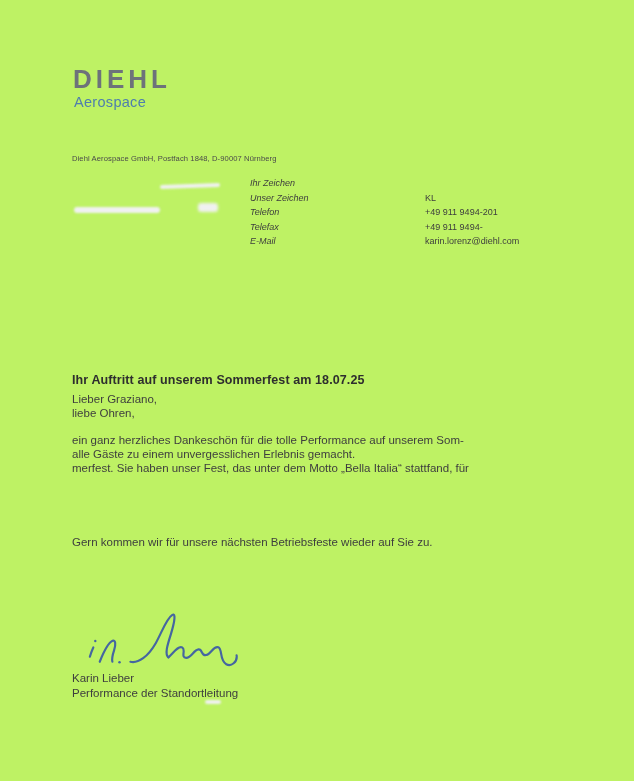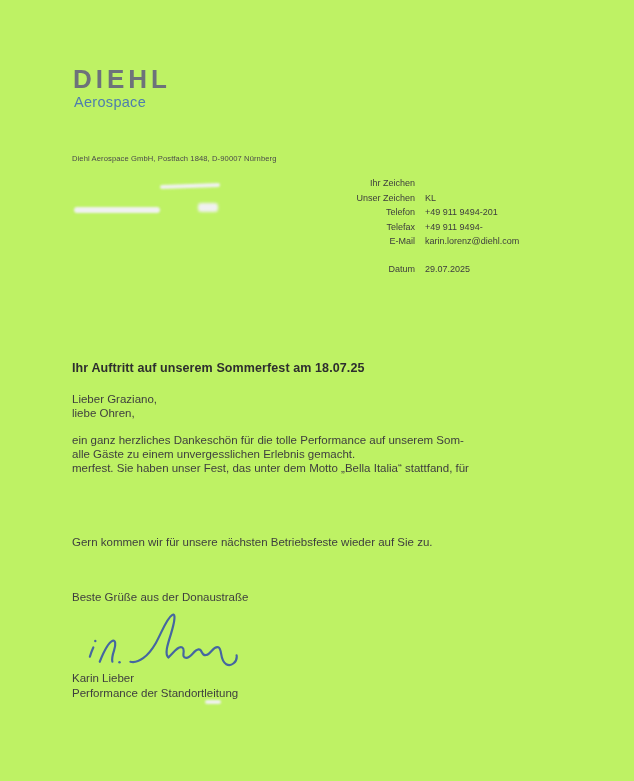--- a/index.html
+++ b/index.html
@@ -44,27 +44,27 @@
   .smudge-2 { left: 74px; top: 207px; width: 86px; height: 6px; filter: blur(1.2px); }
   .smudge-3 { left: 198px; top: 203px; width: 20px; height: 9px; filter: blur(1.5px); }
   .smudge-4 { left: 205px; top: 700px; width: 16px; height: 4px; filter: blur(1px); }
 
   
   .info-block {
     left: 250px; top: 176px; width: 350px;
     font-size: 9px; color: #3d3d3d;
   }
   .info-row { display: flex; height: 14.5px; align-items: center; }
-  .info-label { width: 165px; text-align: right; flex: 0 0 165px; }
+  .info-label { width: 165px; flex: 0 0 165px; font-style: italic; }
   .info-value { margin-left: 10px; white-space: nowrap; }
   .date-row { margin-top: 13px; }
 
   
   .subject {
-    left: 72px; top: 361px;
+    left: 72px; top: 373px;
     font-size: 12.5px; font-weight: 700;
     color: #2e2e2e;
     letter-spacing: 0.1px;
   }
 
   
   .bodyblock { left: 72px; font-size: 11.5px; line-height: 14px; color: #3e3e3e; }
   .bodyblock .line { white-space: nowrap; }
   .salutation { top: 392px; }
   .para-1 { top: 433px; }
@@ -106,45 +106,40 @@
       <span class="info-value">+49 911 9494-201</span>
     </div>
     <div class="info-row">
       <span class="info-label">Telefax</span>
       <span class="info-value">+49 911 9494-</span>
     </div>
     <div class="info-row">
       <span class="info-label">E-Mail</span>
       <span class="info-value">karin.lorenz@diehl.com</span>
     </div>
-    <div class="info-row date-row">
-      <span class="info-label">Datum</span>
-      <span class="info-value">29.07.2025</span>
-    </div>
   </div>
 
   <div class="abs subject">Ihr Auftritt auf unserem Sommerfest am 18.07.25</div>
 
   <div class="abs bodyblock salutation">
     <div class="line">Lieber Graziano,</div>
     <div class="line">liebe Ohren,</div>
   </div>
 
   <div class="abs bodyblock para-1">
     <div class="line">ein ganz herzliches Dankeschön für die tolle Performance auf unserem Som-</div>
     <div class="line">alle Gäste zu einem unvergesslichen Erlebnis gemacht.</div>
     <div class="line">merfest. Sie haben unser Fest, das unter dem Motto „Bella Italia“ stattfand, für</div>
   </div>
 
 
   <div class="abs bodyblock para-3">
     <div class="line">Gern kommen wir für unsere nächsten Betriebsfeste wieder auf Sie zu.</div>
   </div>
 
-  <div class="abs bodyblock closing">Beste Grüße aus der Donaustraße</div>
 
   <svg class="abs signature-svg" viewBox="0 0 170 62" fill="none" aria-hidden="true">
     <g stroke="#3b5ba6" stroke-width="2.2" stroke-linecap="round" stroke-linejoin="round" opacity="0.92">
 
       <path d="M 12 46 C 13 42.5 14 39.5 15.5 36.5"></path>
       <circle cx="17.5" cy="30" r="1.2" fill="#3b5ba6" stroke="none"></circle>
 
       <path d="M 22 51 C 26 41 31 31.5 35 29.8 C 38 28.8 38.5 33.5 36.5 39.5 C 35 44 34 48 34.8 51"></path>
       <circle cx="42" cy="51.5" r="1.3" fill="#3b5ba6" stroke="none"></circle>
 

